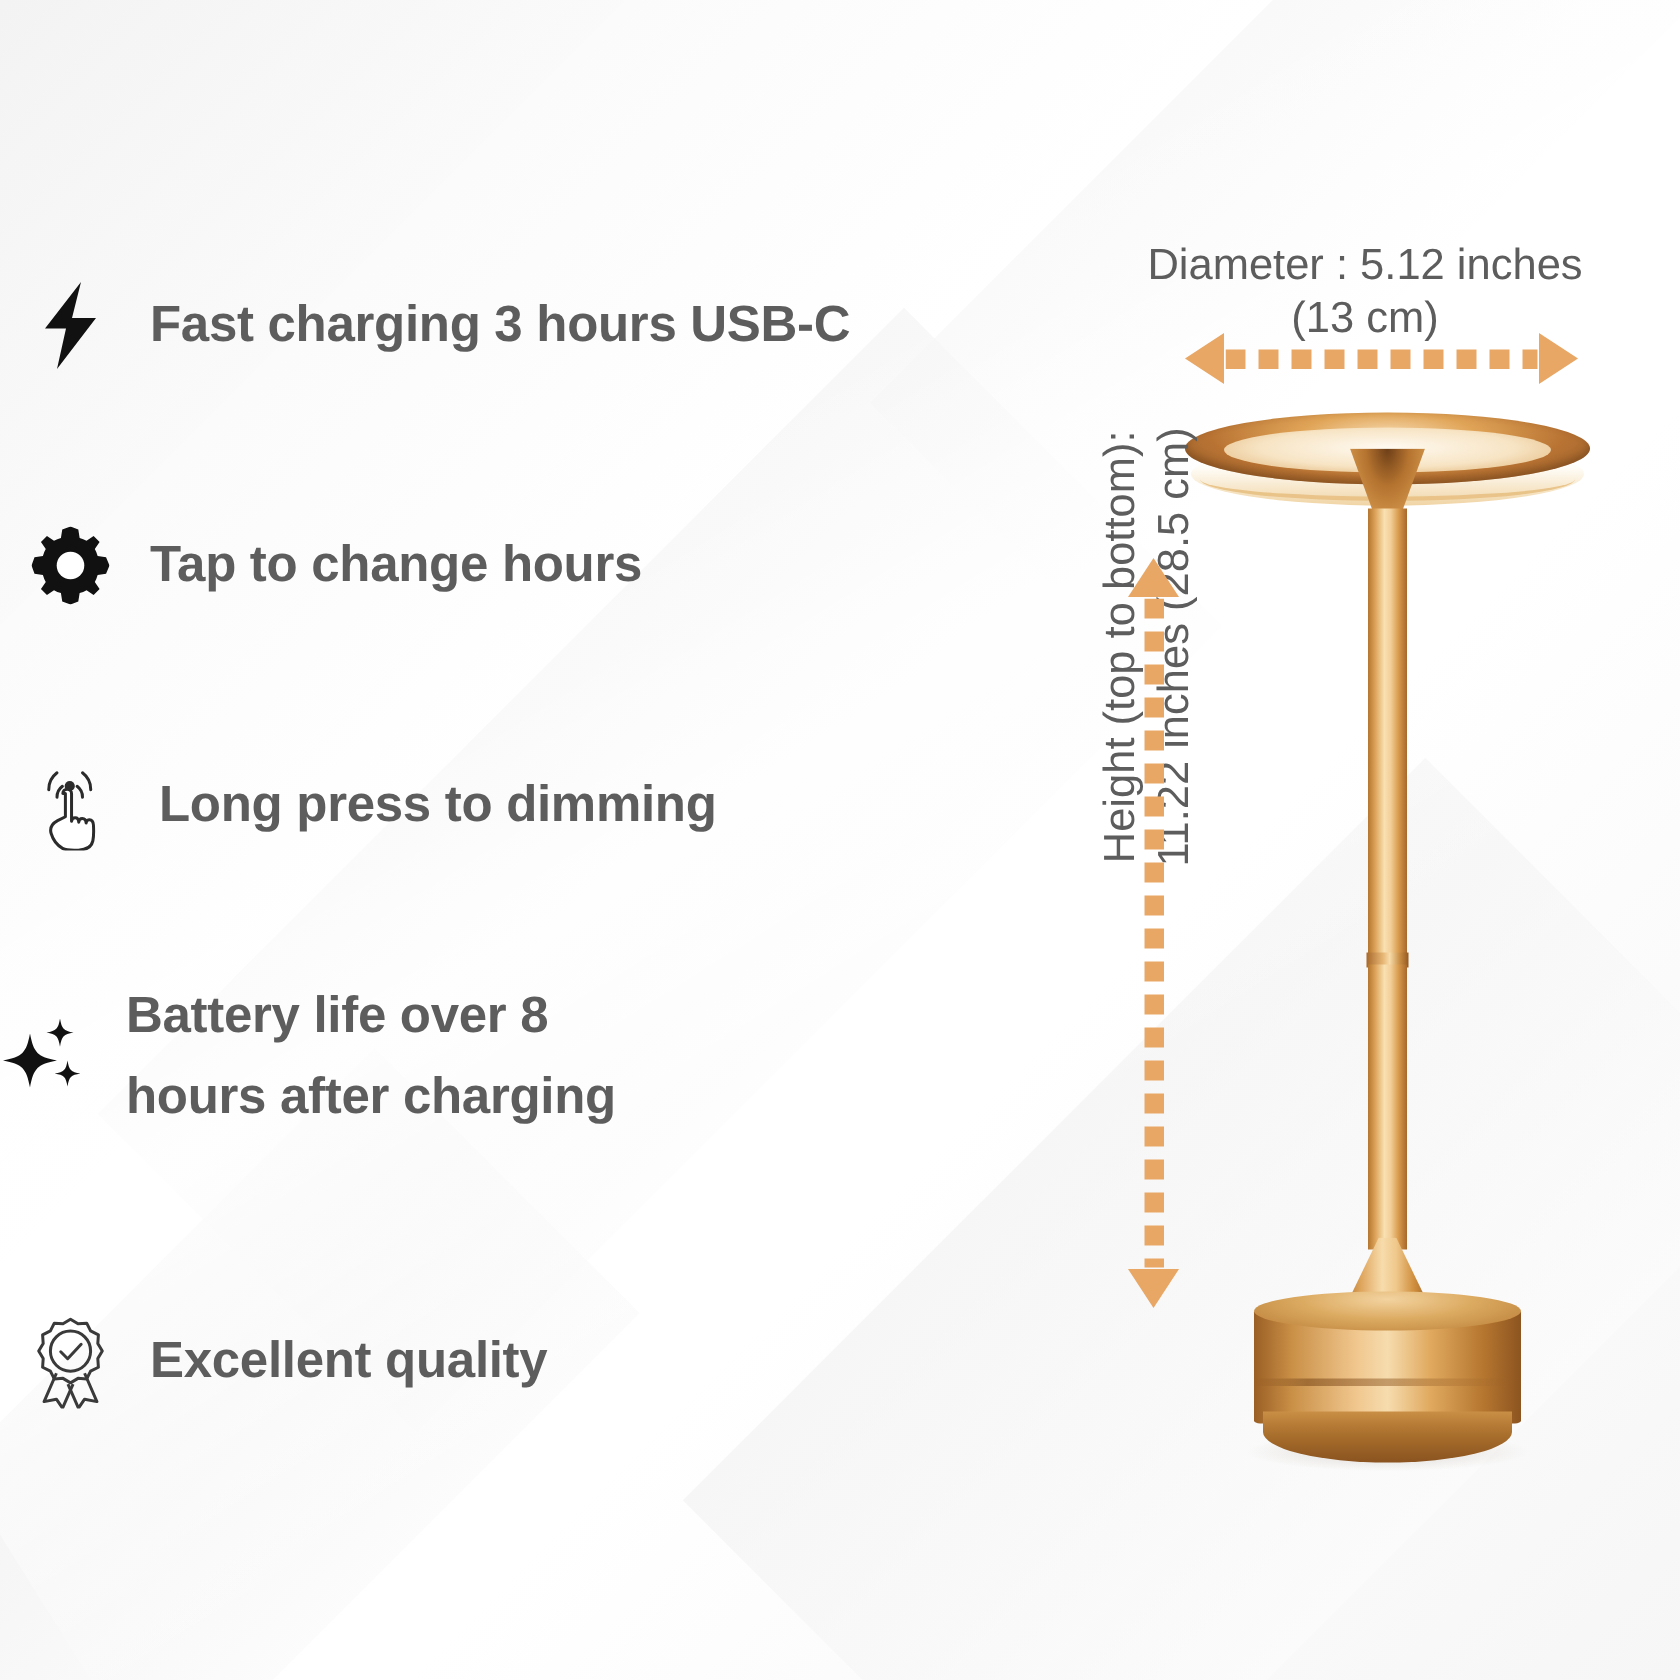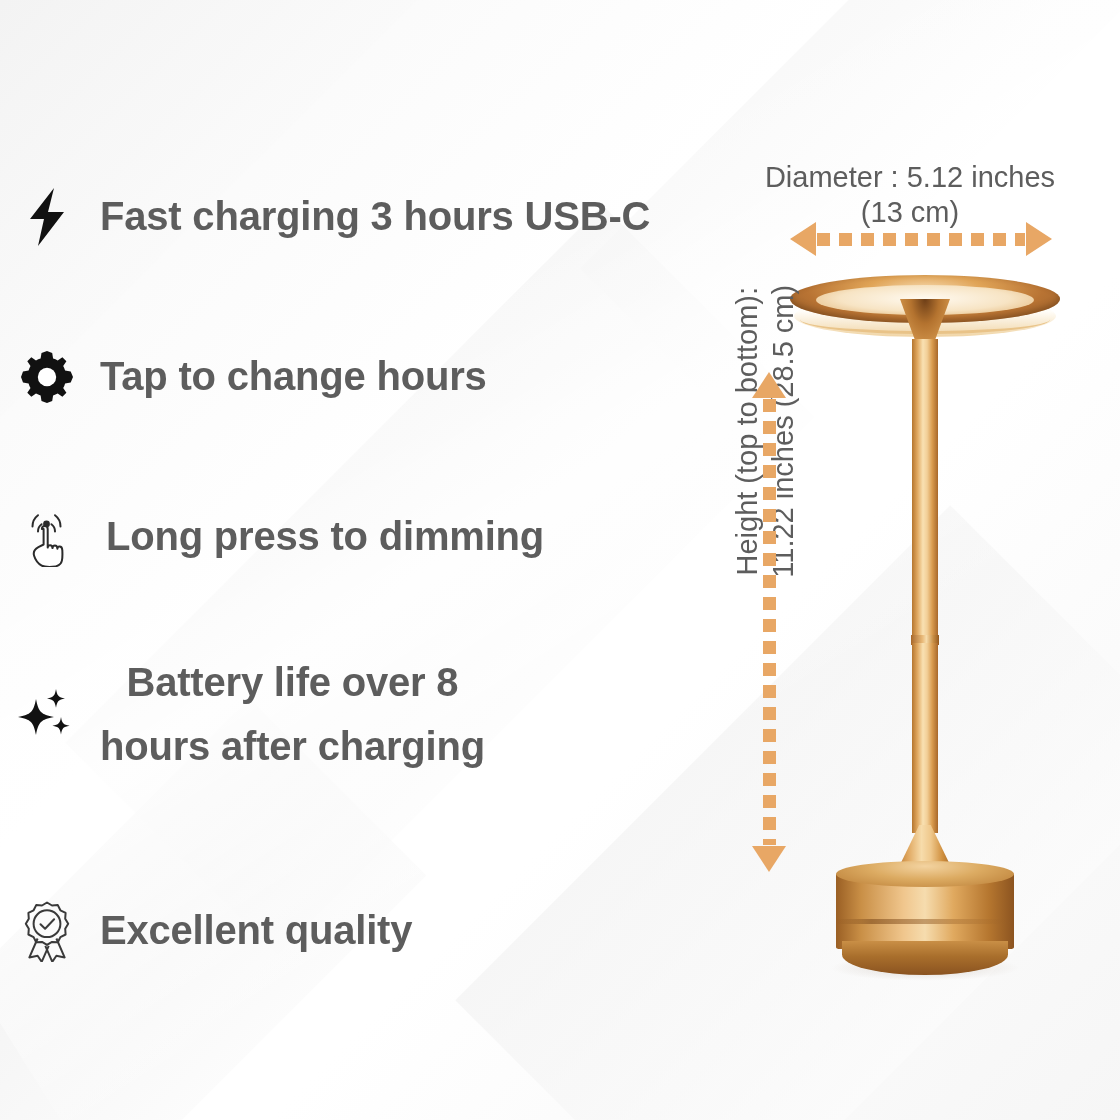--- a/index.html
+++ b/index.html
@@ -90,32 +90,31 @@
   .feature .icon {
     width: 62px;
     min-width: 62px;
     height: 62px;
     display: flex;
     align-items: center;
     justify-content: center;
   }
   .feature .label {
     color: #5d5d5d;
-    font-size: 40px;
+    font-size: 34px;
     font-weight: bold;
     line-height: 1.28;
     letter-spacing: -.2px;
     white-space: pre-line;
-    text-align: center;
   }
   .f1 { left: 16px; top: 186px; }
   .f2 { left: 16px; top: 346px; }
   .f3 { left: 16px; top: 506px; gap: 28px; }
-  .f4 { left: 16px; top: 650px; }
-  .f5 { left: 16px; top: 900px; }
+  .f4 { left: 0; top: 650px; }
+  .f5 { left: 16px; top: 877px; }
   .f4 .label { line-height: 1.6; }
 
   
   .product {
     position: absolute;
     left: 760px;
     top: 255px;
     width: 360px;
     height: 690px;
   }

